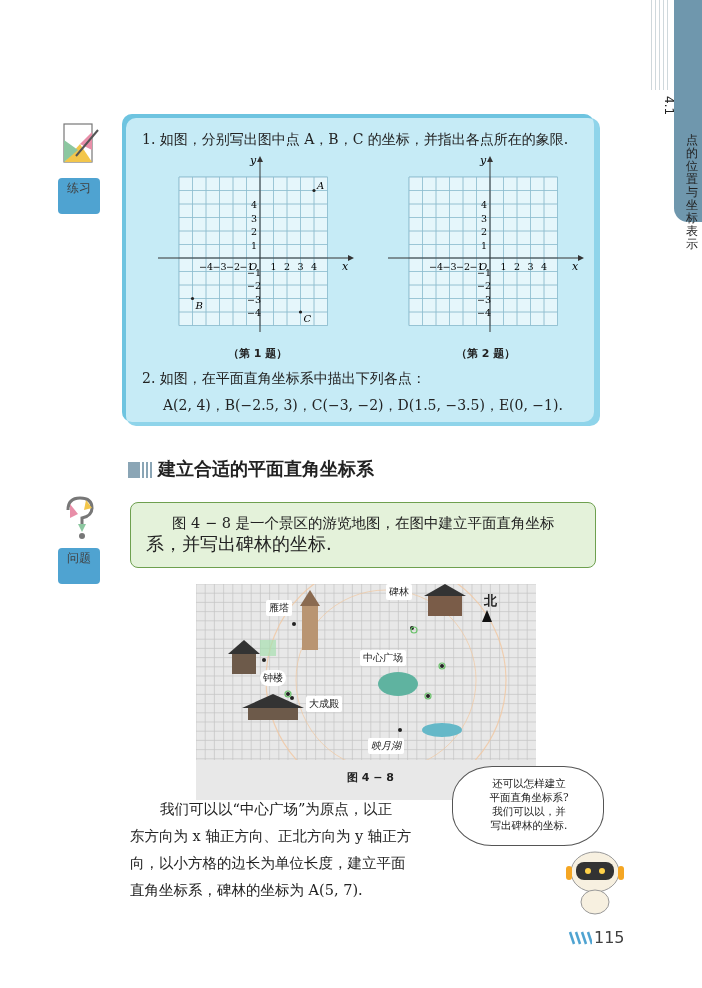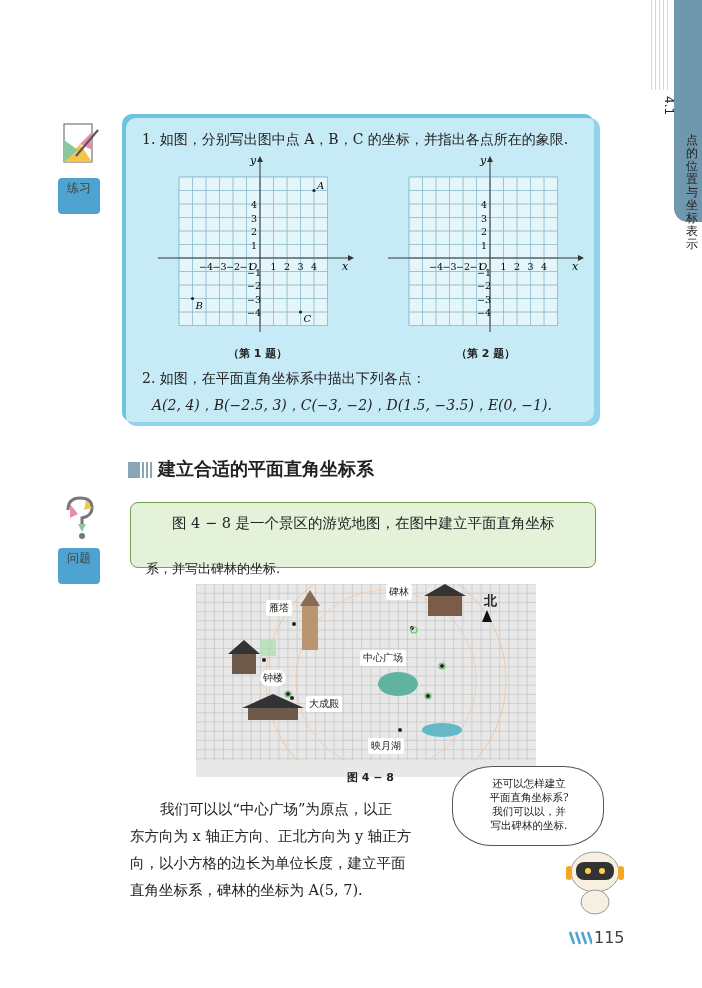--- a/index.html
+++ b/index.html
@@ -13,21 +13,21 @@
   .sidelabel span{display:block;}
   
   .practice{position:absolute;left:122px;top:114px;width:472px;height:308px;background:#c6ebf6;border-radius:10px;box-shadow:4px 4px 0 #6ec4e0 inset;}
   .practice-shadow{position:absolute;left:126px;top:118px;width:474px;height:308px;background:#8fd4ea;border-radius:10px;}
   .q-text{position:absolute;font-size:14px;color:#222;white-space:nowrap;}
   .badge{position:absolute;width:42px;height:36px;border-radius:4px;color:#404040;font-family:"DejaVu Sans","Liberation Sans",sans-serif;font-size:12px;text-align:center;line-height:20px;}
   .graph{position:absolute;}
   .caption{position:absolute;font-family:"DejaVu Sans","Liberation Sans",sans-serif;font-size:11px;font-weight:bold;color:#222;}
   .section-title{position:absolute;left:158px;top:457px;font-family:"DejaVu Sans","Liberation Sans",sans-serif;font-size:18px;font-weight:bold;color:#222;}
   .question-box{position:absolute;left:130px;top:502px;width:464px;height:64px;background:#e4f2da;border:1px solid #6ea04f;border-radius:8px;}
-  .map{position:absolute;left:196px;top:584px;width:340px;height:193px;background:#e8e8e8;}
+  .map{position:absolute;left:196px;top:584px;width:340px;height:216px;background:#e8e8e8;}
   .maplabel{position:absolute;background:#fff;font-family:"DejaVu Sans","Liberation Sans",sans-serif;font-size:10px;color:#222;padding:1px 3px;border-radius:2px;}
   .body-text{position:absolute;font-size:14.5px;line-height:27px;color:#222;}
   .bubble{position:absolute;left:452px;top:766px;width:150px;height:78px;background:#fff;border:1.4px solid #555;border-radius:40px/34px;}
   .bubble-text{position:absolute;left:470px;top:776px;width:118px;font-size:10.5px;line-height:14px;color:#222;text-align:center;}
   .page-number{position:absolute;left:594px;top:928px;font-family:"DejaVu Sans","Liberation Sans",sans-serif;font-size:16px;color:#404040;}
 </style>
 </head>
 <body>
 
 <div class="topline" style="left:651px;height:90px;"></div>
@@ -225,21 +225,21 @@
       <text x="91" y="133" font-size="9.5" font-family="DejaVu Serif">−2</text>
       <text x="91" y="146.5" font-size="9.5" font-family="DejaVu Serif">−3</text>
       <text x="91" y="160" font-size="9.5" font-family="DejaVu Serif">−4</text>
     </svg>
 </div>
 
 <div class="caption" style="left:228px;top:346px;">（第 1 题）</div>
 <div class="caption" style="left:456px;top:346px;">（第 2 题）</div>
 
 <div class="q-text" style="left:142px;top:370px;">2. 如图，在平面直角坐标系中描出下列各点：</div>
-<div class="q-text" style="left:152px;top:397px;font-style:italic;">A(2, 4)，B(−2.5, 3)，C(−3, −2)，D(1.5, −3.5)，E(0, −1).</div>
+<div class="q-text" style="left:163px;top:397px;">A(2, 4)，B(−2.5, 3)，C(−3, −2)，D(1.5, −3.5)，E(0, −1).</div>
 
 <div class="abs" style="left:128px;top:462px;width:26px;height:16px;">
   <svg width="26" height="16">
       <rect x="0" y="0" width="12" height="16" fill="#8aa5b5"></rect>
       <rect x="14" y="0" width="2" height="16" fill="#8aa5b5"></rect>
       <rect x="18" y="0" width="2" height="16" fill="#8aa5b5"></rect>
       <rect x="22" y="0" width="2" height="16" fill="#8aa5b5"></rect>
     </svg>
 </div>
 <div class="section-title">建立合适的平面直角坐标系</div>
@@ -250,21 +250,21 @@
     <polygon points="12,10 20,20 12,24" fill="#e88ea8"></polygon>
     <polygon points="28,6 34,14 26,16" fill="#f3c64b"></polygon>
     <polygon points="20,30 28,30 24,38" fill="#8cc7a0"></polygon>
     <circle cx="24" cy="42" r="3" fill="#777"></circle>
   </svg>
 </div>
 <div class="badge" style="left:58px;top:548px;background:#4fa3d1;">问题</div>
 
 <div class="question-box"></div>
 <div class="q-text" style="left:172px;top:514px;font-size:14.5px;">图 4 − 8 是一个景区的游览地图，在图中建立平面直角坐标</div>
-<div class="q-text" style="left:146px;top:560px;font-size:13px;">系，并写出碑林的坐标.</div>
+<div class="q-text" style="left:146px;top:532px;font-size:18px;">系，并写出碑林的坐标.</div>
 
 <div class="map">
   <svg width="340" height="176" id="mapsvg">
       <line x1="0" y1="0" x2="0" y2="176" stroke="#c4c4c4" stroke-width="0.7"></line>
       <line x1="9.2" y1="0" x2="9.2" y2="176" stroke="#c4c4c4" stroke-width="0.7"></line>
       <line x1="18.4" y1="0" x2="18.4" y2="176" stroke="#c4c4c4" stroke-width="0.7"></line>
       <line x1="27.599999999999998" y1="0" x2="27.599999999999998" y2="176" stroke="#c4c4c4" stroke-width="0.7"></line>
       <line x1="36.8" y1="0" x2="36.8" y2="176" stroke="#c4c4c4" stroke-width="0.7"></line>
       <line x1="46" y1="0" x2="46" y2="176" stroke="#c4c4c4" stroke-width="0.7"></line>
       <line x1="55.2" y1="0" x2="55.2" y2="176" stroke="#c4c4c4" stroke-width="0.7"></line>
@@ -342,21 +342,21 @@
       <circle cx="218" cy="46" r="3" fill="none" stroke="#6cc26c" stroke-width="1.2"></circle>
       <circle cx="246" cy="82" r="3" fill="none" stroke="#6cc26c" stroke-width="1.2"></circle>
       <circle cx="232" cy="112" r="3" fill="none" stroke="#6cc26c" stroke-width="1.2"></circle>
       <circle cx="92" cy="110" r="3" fill="none" stroke="#6cc26c" stroke-width="1.2"></circle>
     </svg>
   <div class="maplabel" style="left:190px;top:0px;">碑林</div>
   <div class="maplabel" style="left:70px;top:16px;">雁塔</div>
   <div class="maplabel" style="left:164px;top:66px;">中心广场</div>
   <div class="maplabel" style="left:64px;top:86px;border-radius:8px;">钟楼</div>
   <div class="maplabel" style="left:110px;top:112px;">大成殿</div>
-  <div class="maplabel" style="left:172px;top:154px;">映月湖</div>
+  <div class="maplabel" style="left:172px;top:154px;font-style:italic;">映月湖</div>
   <div class="abs" style="left:288px;top:8px;font-family:'DejaVu Sans',sans-serif;font-size:13px;font-weight:bold;">北</div>
   <div class="abs" style="left:286px;top:26px;width:0;height:0;border-left:5px solid transparent;border-right:5px solid transparent;border-bottom:12px solid #111;"></div>
 </div>
 <div class="caption" style="left:347px;top:770px;">图 4 − 8</div>
 
 <div class="body-text" style="left:160px;top:796px;">我们可以以“中心广场”为原点，以正</div>
 <div class="body-text" style="left:130px;top:823px;">东方向为 x 轴正方向、正北方向为 y 轴正方</div>
 <div class="body-text" style="left:130px;top:850px;">向，以小方格的边长为单位长度，建立平面</div>
 <div class="body-text" style="left:130px;top:877px;">直角坐标系，碑林的坐标为 A(5, 7).</div>
 

